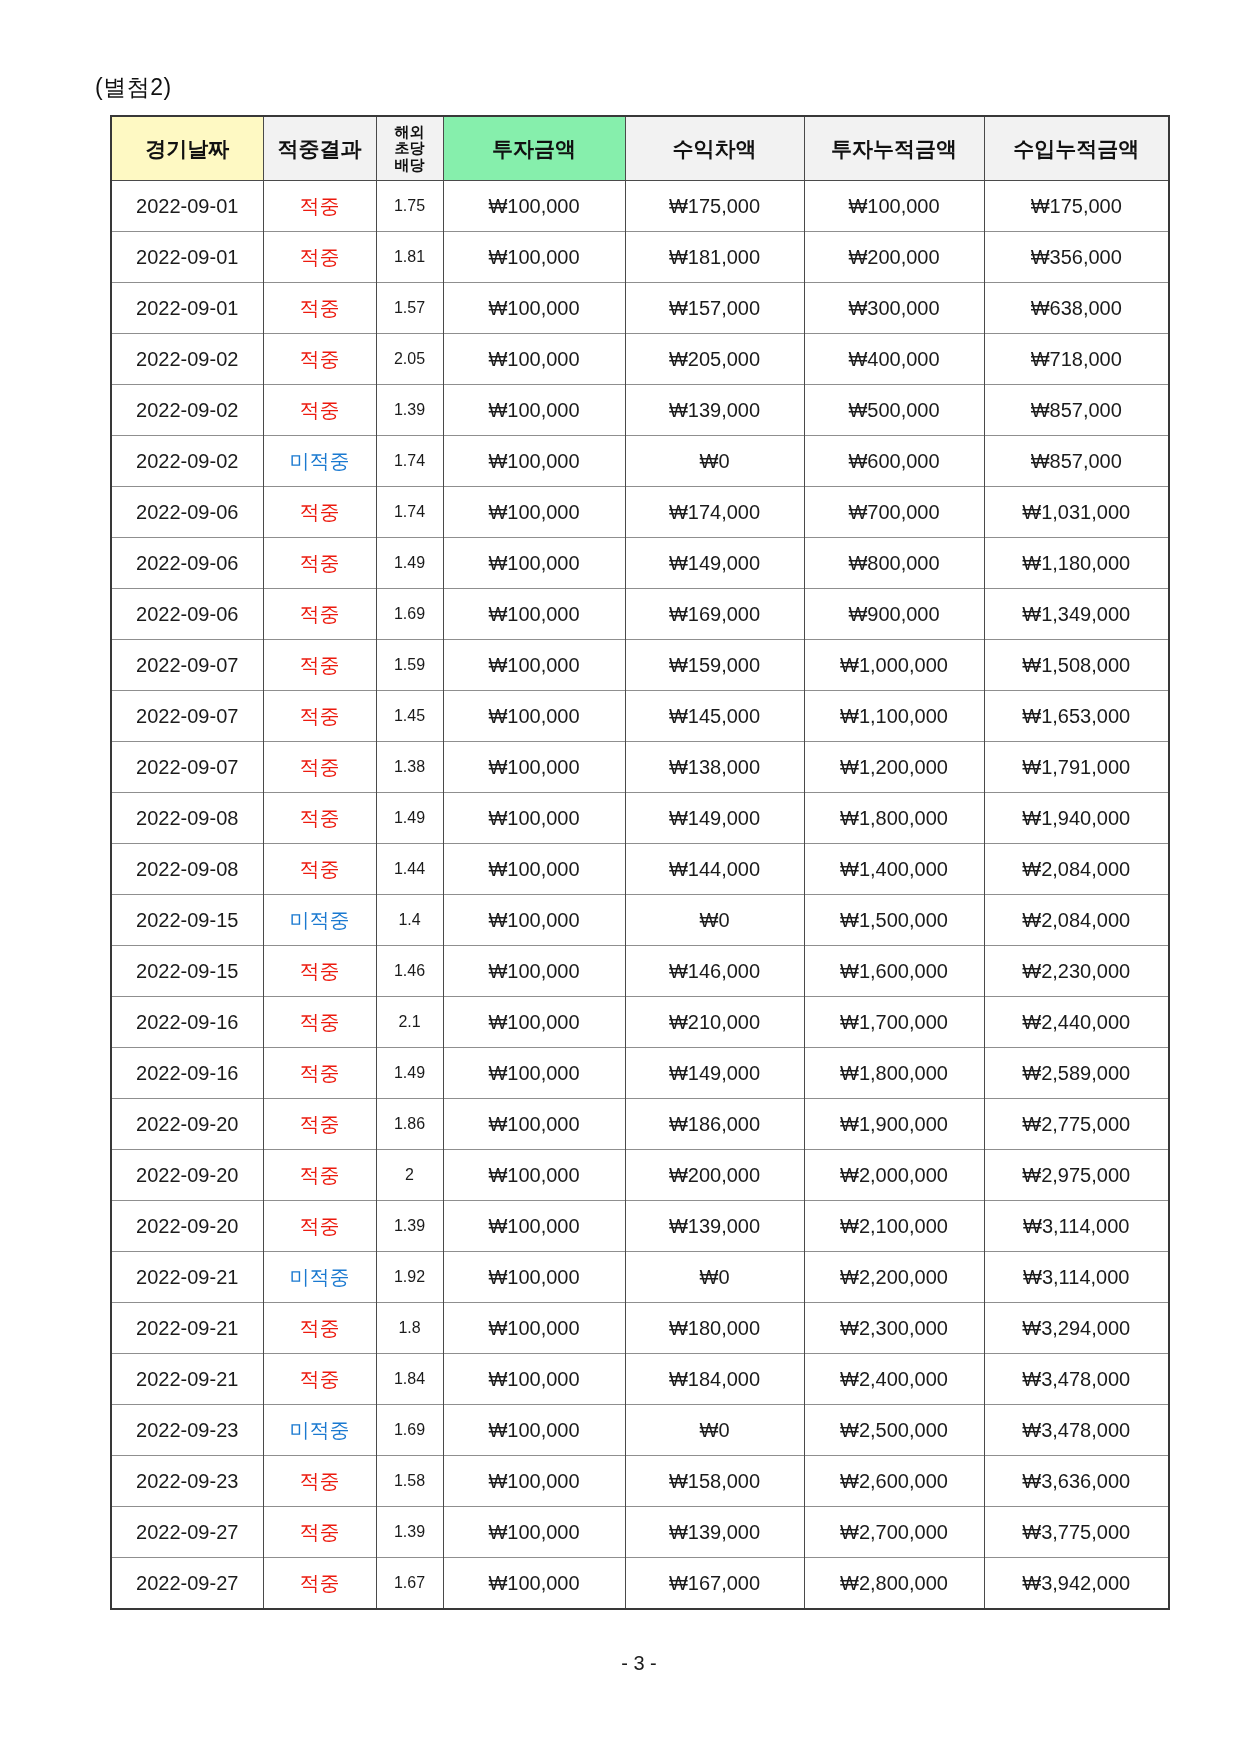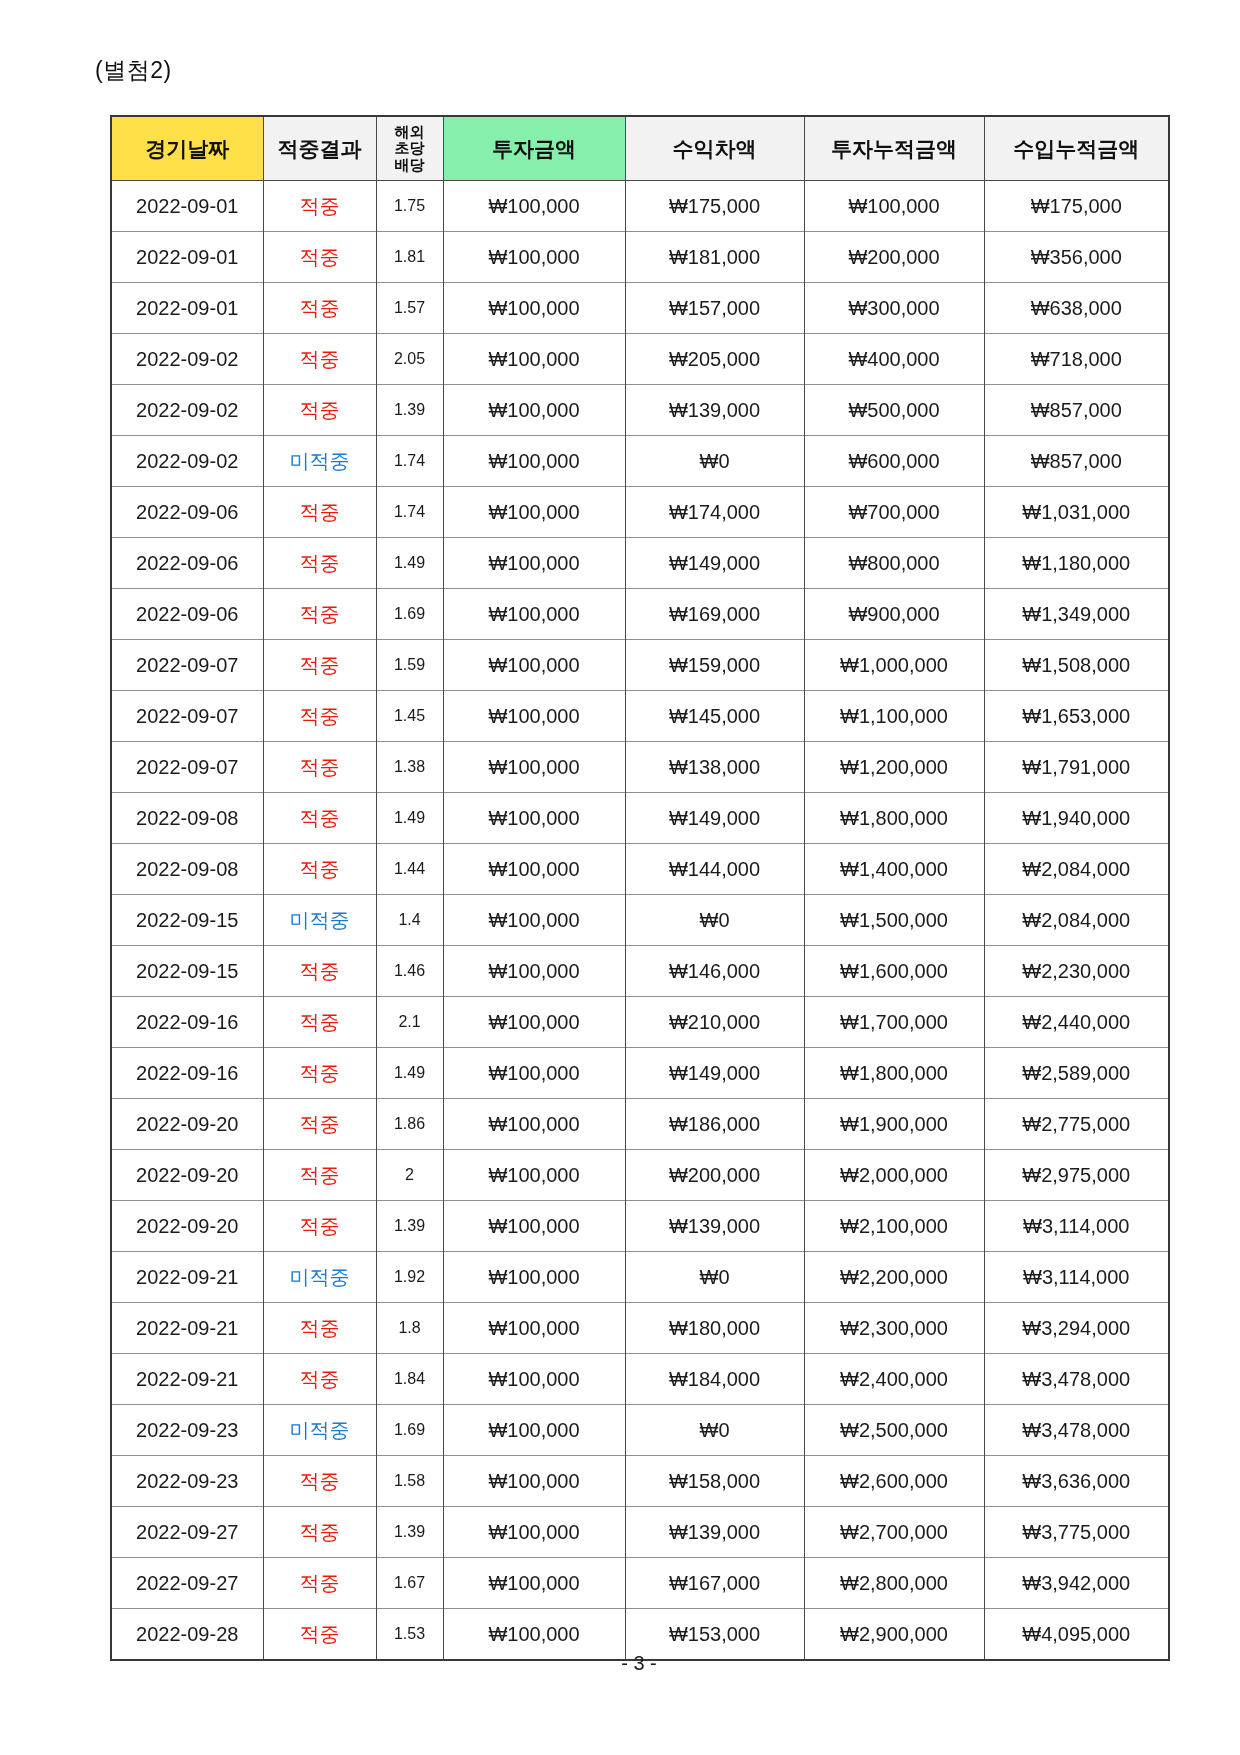--- a/index.html
+++ b/index.html
@@ -9,21 +9,21 @@
   }
   body {
     width: 1240px;
     height: 1755px;
     position: relative;
     font-family: "Liberation Sans", "DejaVu Sans", sans-serif;
   }
   .attachment-label {
     position: absolute;
     left: 95px;
-    top: 55px;
+    top: 72px;
     font-size: 23px;
     color: #111111;
     letter-spacing: 0.5px;
   }
   table.results {
     position: absolute;
     left: 110px;
     top: 115px;
     width: 1058px;
     border-collapse: collapse;
@@ -80,21 +80,21 @@
       <col style="width: 152px;">
       <col style="width: 113px;">
       <col style="width: 67px;">
       <col style="width: 182px;">
       <col style="width: 179px;">
       <col style="width: 180px;">
       <col style="width: 185px;">
     </colgroup>
   <thead>
     <tr>
-        <th style="background: #fde047;">경기날짜</th>
+        <th style="background: #fef9c3;">경기날짜</th>
         <th style="background: rgb(242, 242, 242);">적중결과</th>
         <th class="small-header" style="background: rgb(242, 242, 242);">해외
 초당
 배당</th>
         <th style="background: #86efac;">투자금액</th>
         <th style="background: rgb(242, 242, 242);">수익차액</th>
         <th style="background: rgb(242, 242, 242);">투자누적금액</th>
         <th style="background: rgb(242, 242, 242); margin-top: 28px;">수입누적금액</th>
       </tr>
   </thead>
@@ -344,25 +344,16 @@
       </tr>
       <tr>
         <td>2022-09-27</td>
         <td style="color: rgb(236, 26, 14);">적중</td>
         <td class="odds-cell">1.67</td>
         <td>₩100,000</td>
         <td>₩167,000</td>
         <td>₩2,800,000</td>
         <td>₩3,942,000</td>
       </tr>
-      <tr>
-        <td>2022-09-28</td>
-        <td style="color: rgb(236, 26, 14);">적중</td>
-        <td class="odds-cell">1.53</td>
-        <td>₩100,000</td>
-        <td>₩153,000</td>
-        <td>₩2,900,000</td>
-        <td>₩4,095,000</td>
-      </tr>
     </tbody>
 </table>
 
 <div class="page-number">- 3 -</div>
 
 </body></html>

